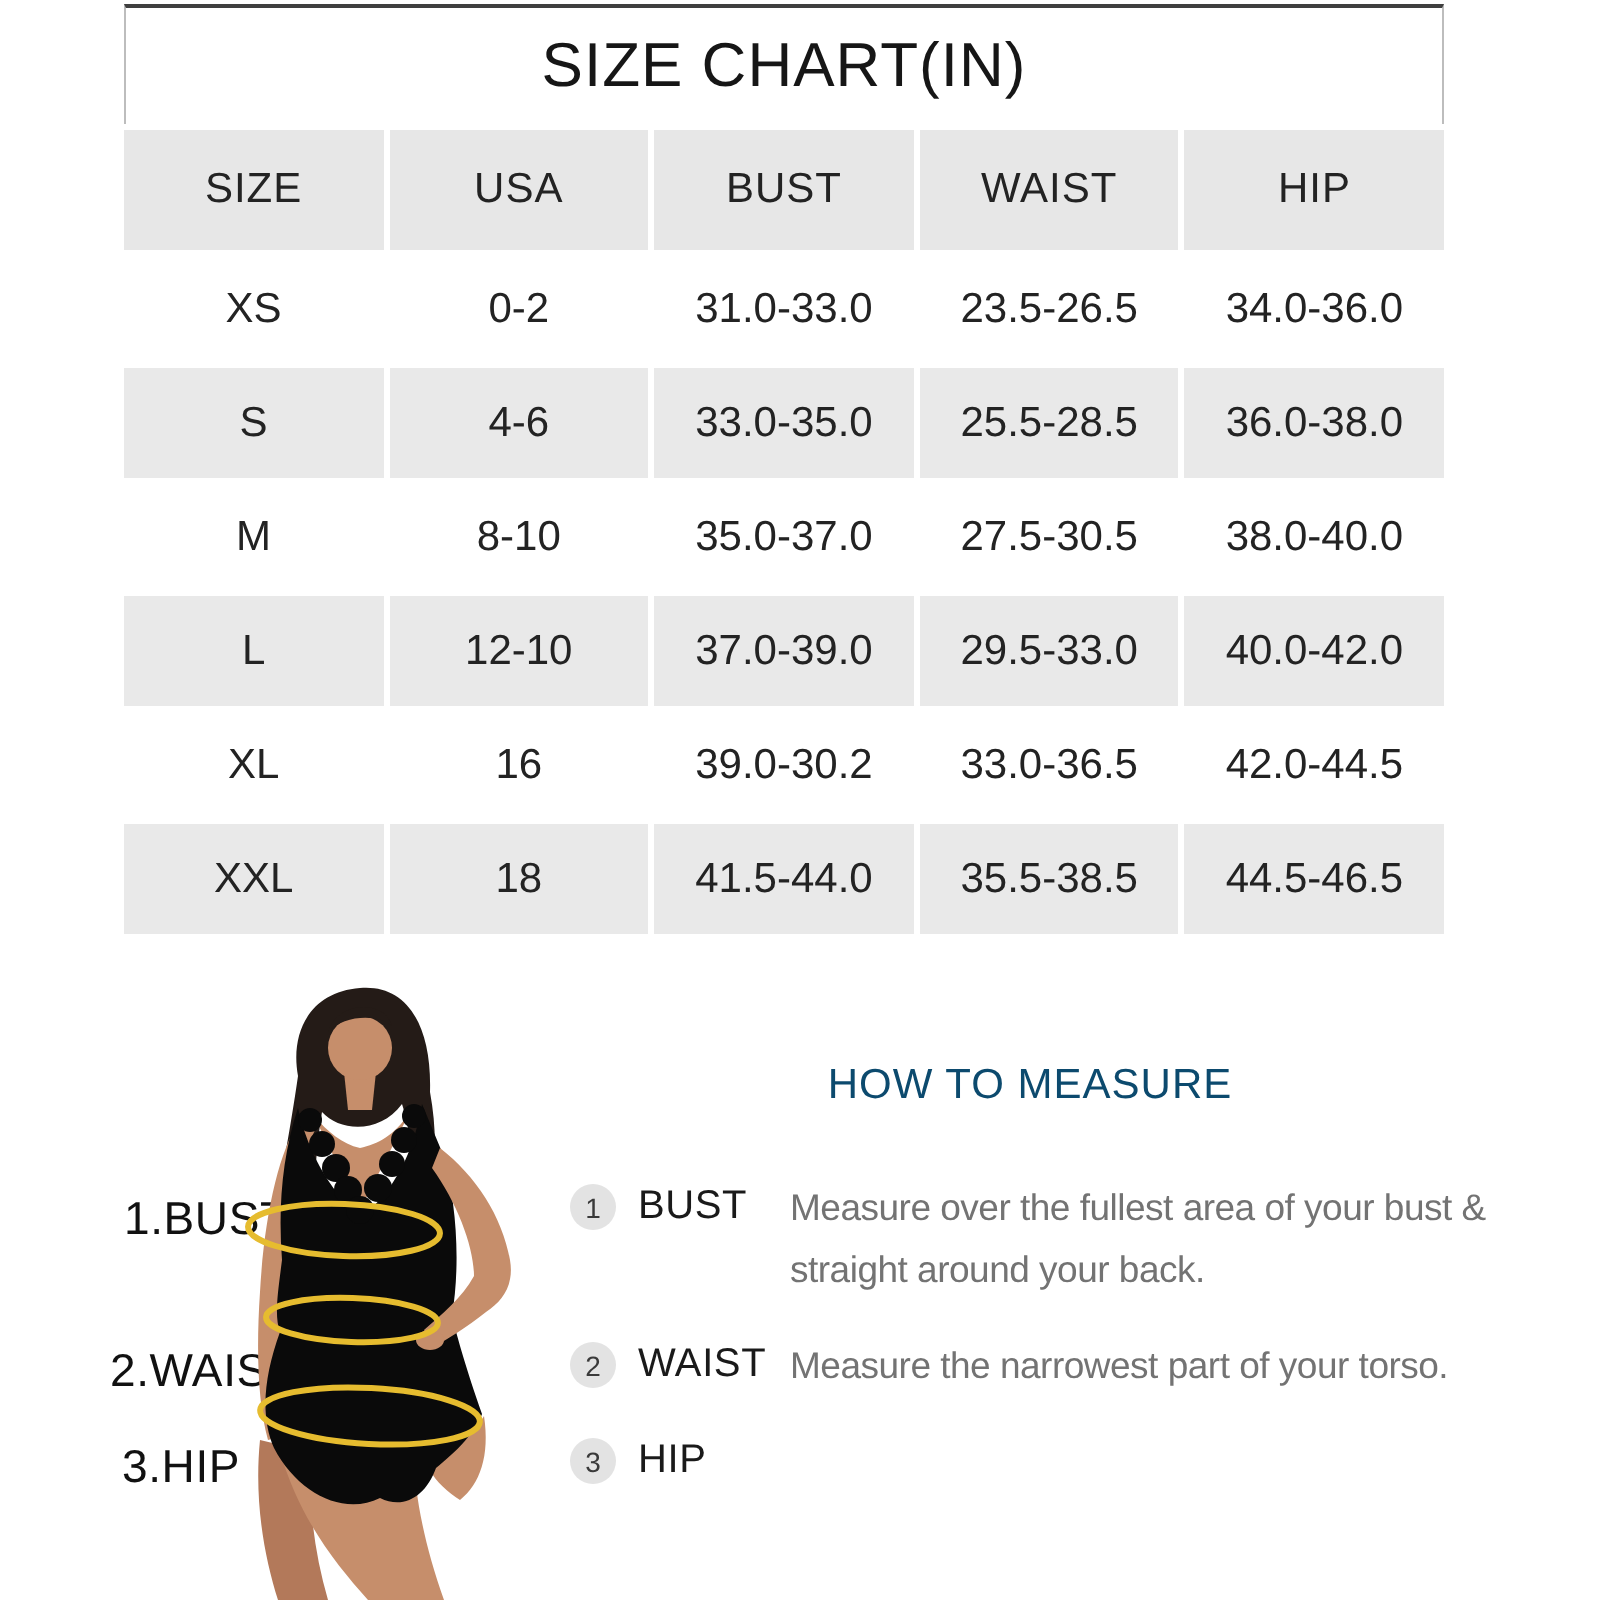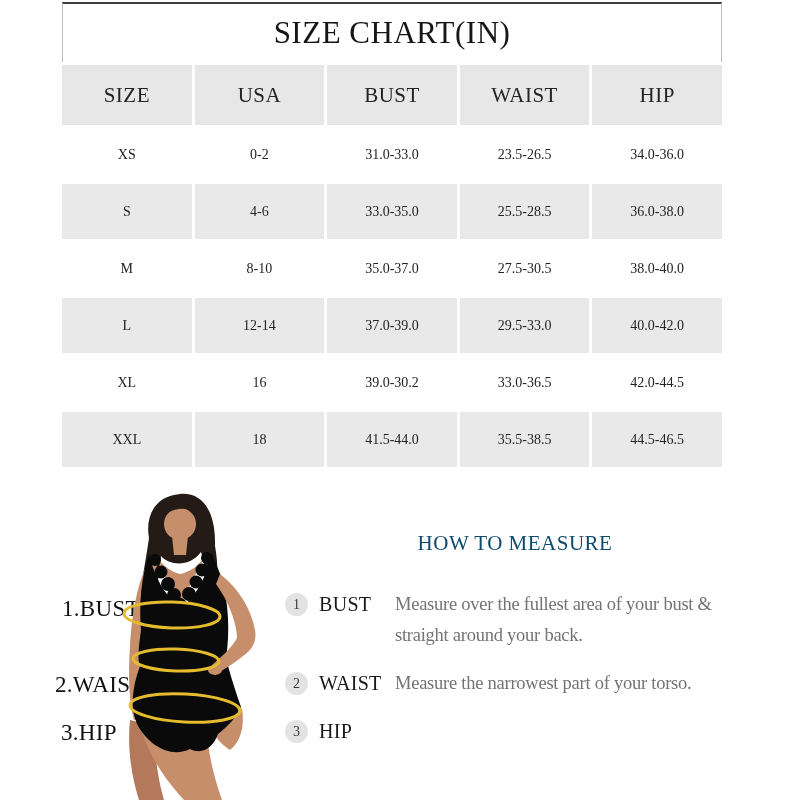--- a/index.html
+++ b/index.html
@@ -11,33 +11,33 @@
     --circle-gray:#e3e3e3;
     --ring-gold:#e6bc2f;
     --suit-black:#0a0a0a;
     --skin:#c68e6b;
     --skin-dark:#b3795a;
     --hair:#241b17;
   }
   *{margin:0;padding:0;box-sizing:border-box;}
   html,body{background:#ffffff;}
   body{font-family:"Liberation Sans","DejaVu Sans",sans-serif;color:var(--text-dark);}
-  .canvas{position:relative;width:800px;height:800px;background:#ffffff;overflow:hidden;margin:0 auto;font-family:Liberation Serif, serif;}
+  .canvas{position:relative;width:800px;height:800px;background:#ffffff;overflow:hidden;margin:0 auto;}
 
   
   .chart{position:absolute;left:62px;top:2px;width:660px;}
   .title-band{
     height:60px;border-top:2px solid var(--border-dark);
     border-left:1px solid var(--border-light);border-right:1px solid var(--border-light);
     display:flex;align-items:center;justify-content:center;
     font-size:31px;letter-spacing:0.5px;color:#161616;
   }
   .grid{margin-top:3px;display:grid;grid-template-columns:repeat(5,1fr);gap:2px 3px;background:#ffffff;}
   .trow{display:contents;}
-  .cell{display:flex;align-items:center;justify-content:center;background:#ffffff;font-size:14px;color:#232323;height:55px;}
+  .cell{display:flex;align-items:center;justify-content:center;background:#ffffff;font-size:21px;color:#232323;height:55px;}
   .trow.head .cell{background:var(--header-gray);height:60px;font-size:21px;letter-spacing:0.5px;}
   .trow.alt .cell{background:var(--row-gray);}
 
   
   .figure-area{position:absolute;left:0;top:488px;width:320px;height:312px;}
   .fig-label{position:absolute;font-size:23px;color:#111;letter-spacing:0.3px;}
   .fig-label.l1{left:62px;top:108px;}
   .fig-label.l2{left:55px;top:184px;}
   .fig-label.l3{left:61px;top:232px;}
   .model-svg{position:absolute;left:110px;top:0;width:200px;height:312px;}
@@ -89,21 +89,21 @@
       </div>
       <div class="trow">
         <div class="cell">M</div>
         <div class="cell">8-10</div>
         <div class="cell">35.0-37.0</div>
         <div class="cell">27.5-30.5</div>
         <div class="cell">38.0-40.0</div>
       </div>
       <div class="trow alt">
         <div class="cell">L</div>
-        <div class="cell">12-14</div>
+        <div class="cell">12-10</div>
         <div class="cell">37.0-39.0</div>
         <div class="cell">29.5-33.0</div>
         <div class="cell">40.0-42.0</div>
       </div>
       <div class="trow">
         <div class="cell">XL</div>
         <div class="cell">16</div>
         <div class="cell">39.0-30.2</div>
         <div class="cell">33.0-36.5</div>
         <div class="cell">42.0-44.5</div>

